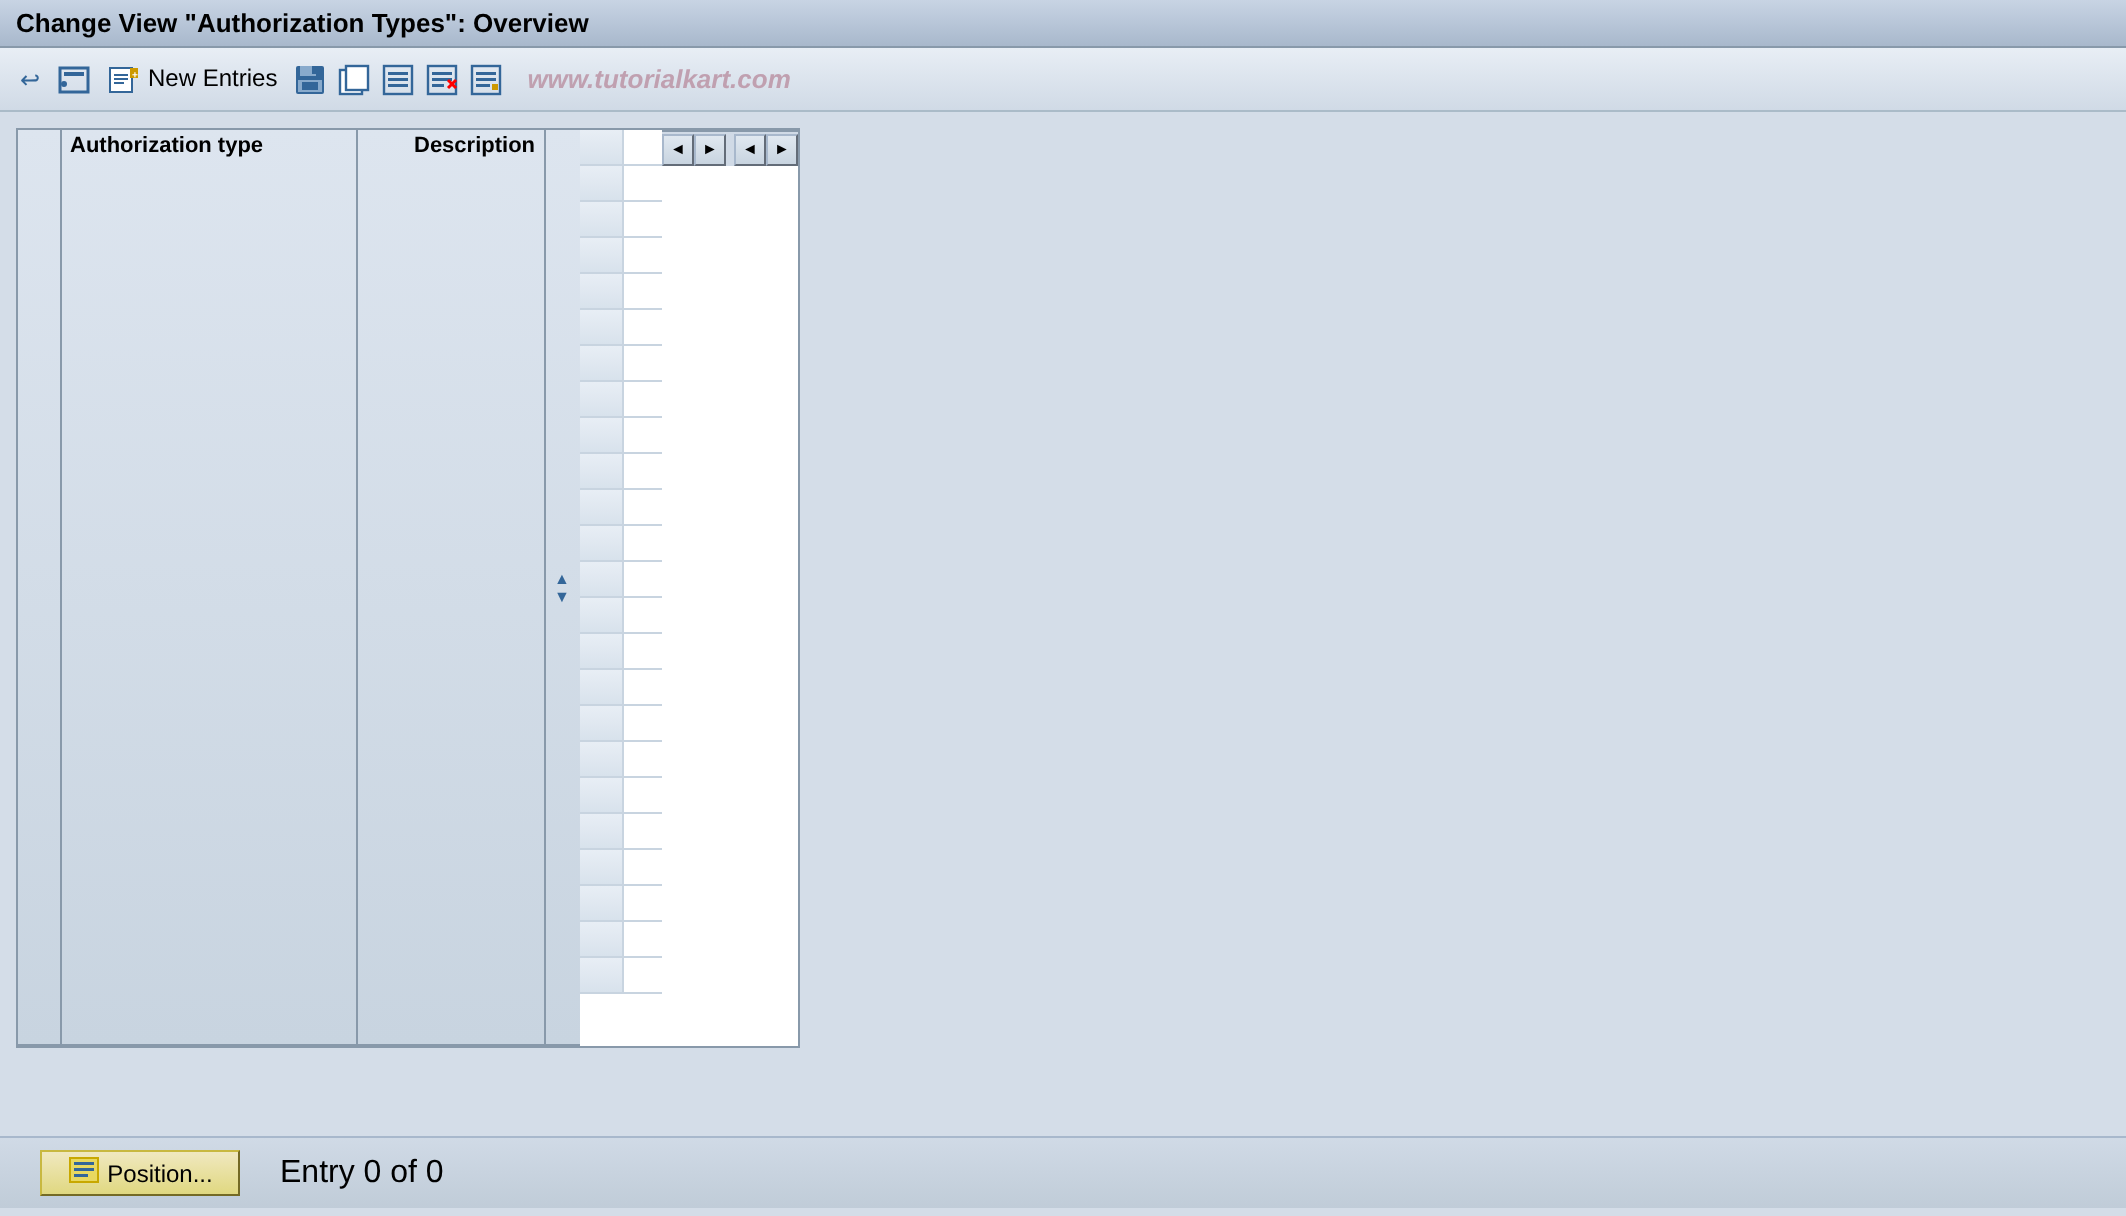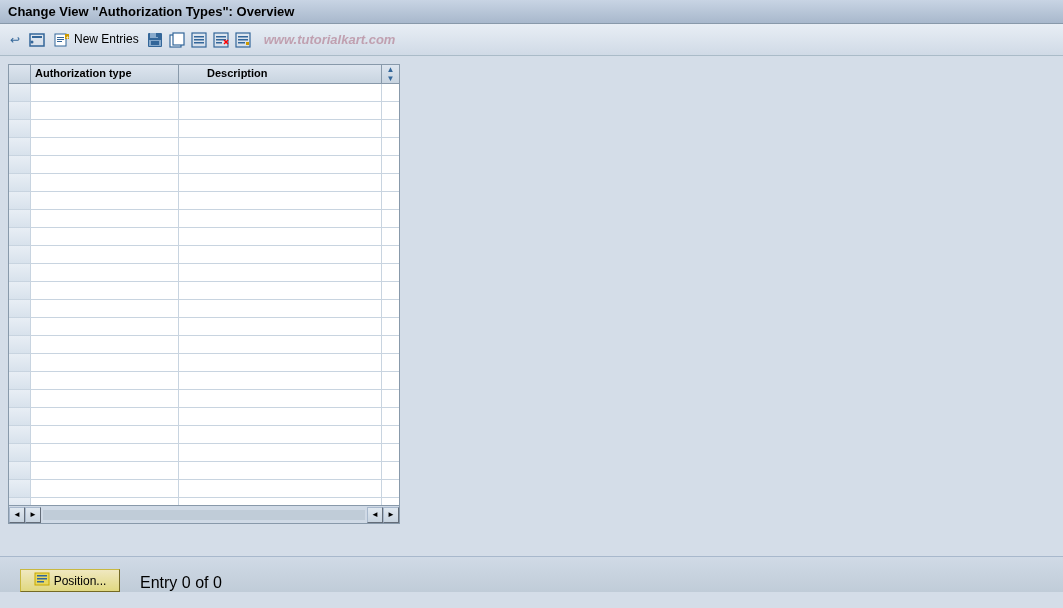--- a/index.html
+++ b/index.html
@@ -62,21 +62,21 @@
       flex-direction: column;
       height: calc(608px - 32px - 30px);
     }
 
     
     .table-container {
       background: #fff;
       border: 1px solid #8899aa;
       width: 392px;
       display: flex;
-      flex-direction: column;
+      flex-direction: row;
       flex: 1;
       max-height: 460px;
       justify-content: flex-end;
     }
 
     .table-header {
       display: flex;
       background: linear-gradient(to bottom, #dde5ef, #c8d4e0);
       border-bottom: 1px solid #8899aa;
     }
@@ -182,28 +182,28 @@
     .hscroll-track {
       flex: 1;
       height: 10px;
       background: #c0ccd8;
       margin: 0 2px;
     }
 
     
     .footer {
       position: absolute;
-      bottom: 16px;
+      bottom: 4px;
       left: 0;
       right: 0;
       height: 36px;
       background: linear-gradient(to bottom, #d0dae6, #c0ccd8);
       border-top: 1px solid #a8b8cc;
       display: flex;
-      align-items: flex-end;
+      align-items: center;
       padding: 0 20px;
       gap: 20px;
     }
 
     .position-btn {
       display: flex;
       align-items: center;
       gap: 4px;
       background: linear-gradient(to bottom, #f0e8c0, #e0d880);
       border: 1px outset #c8b840;

